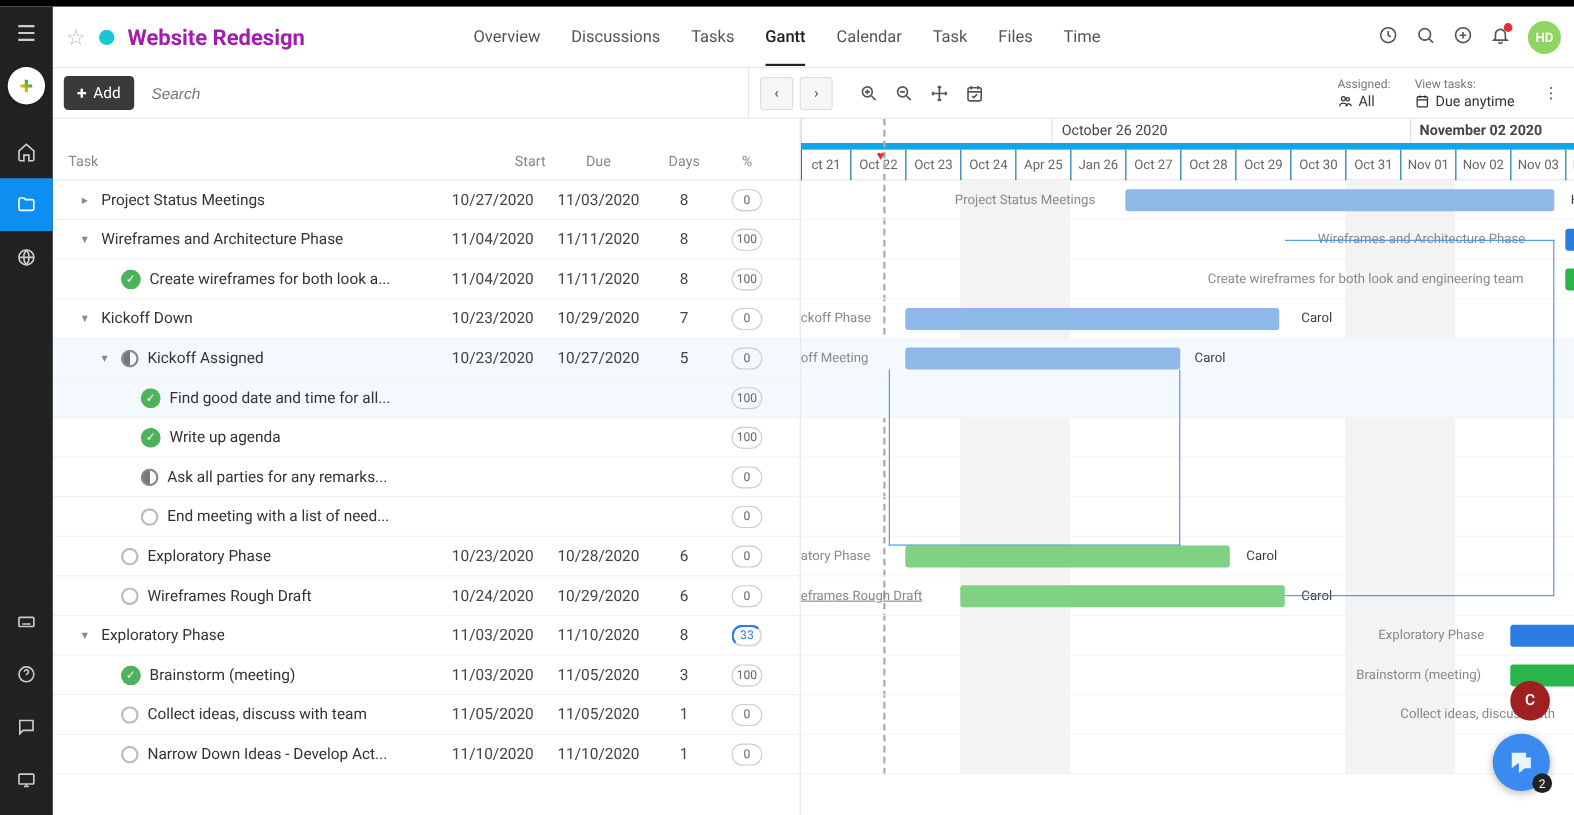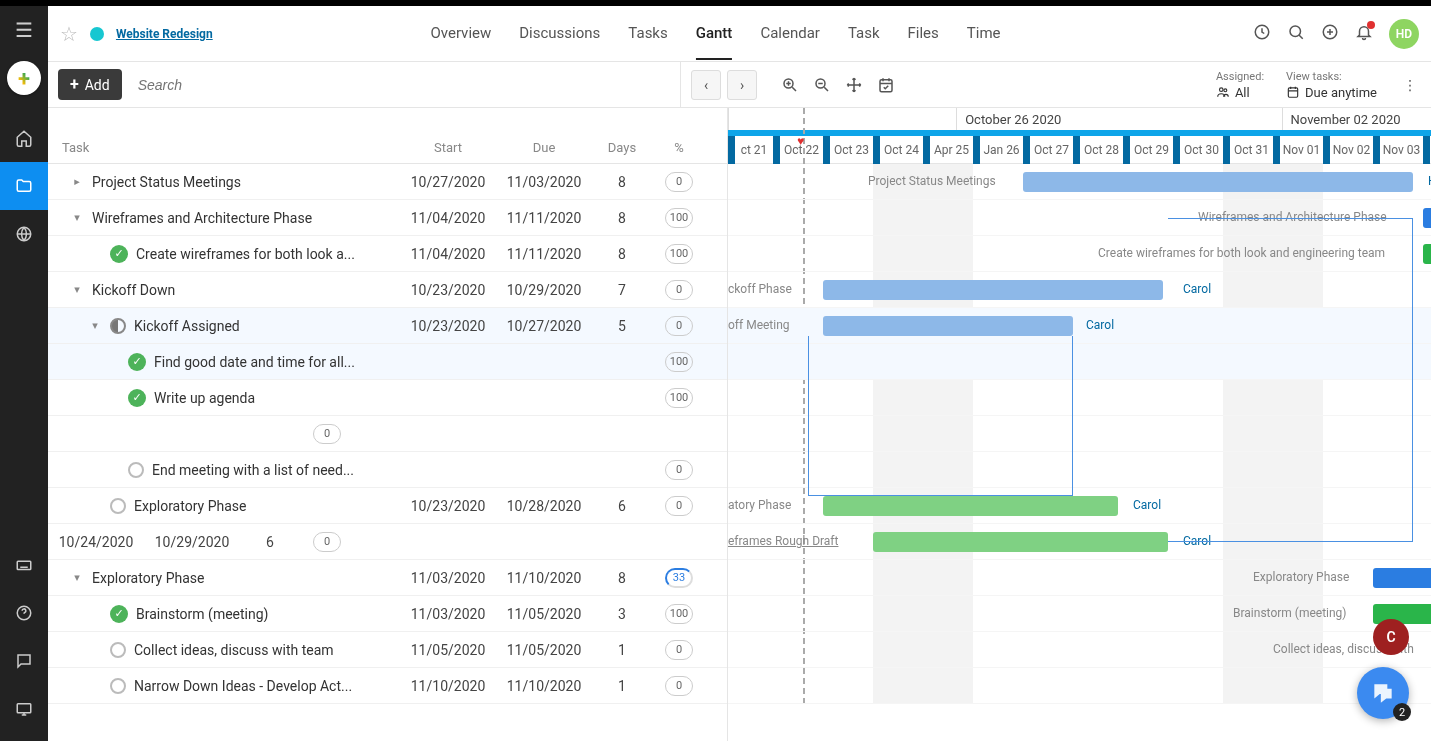--- a/index.html
+++ b/index.html
@@ -23,21 +23,21 @@
   .rail .bottom { margin-top: auto; display: flex; flex-direction: column; align-items: center; padding-bottom: 8px; }
   .rail svg { width: 20px; height: 20px; }
 
   
   .main { flex: 1; display: flex; flex-direction: column; min-width: 0; }
 
   
   .header { height: 56px; border-bottom: 1px solid #e5e5e5; display: flex; align-items: center; padding: 0 12px; gap: 12px; }
   .header .star { color: #bbb; font-size: 20px; cursor: pointer; }
   .header .dot { width: 14px; height: 14px; border-radius: 50%; background: #17c7d1; }
-  .header .title { font-size: 12px; font-weight: 700; color: #0369a1; text-decoration: underline; }
+  .header .title { font-size: 20px; font-weight: 700; color: #a21caf; }
   .header .tabs { display: flex; gap: 28px; margin-left: auto; margin-right: auto; position: absolute; left: 50%; transform: translateX(-50%); }
   .header .tab { color: #555; font-size: 15px; padding: 16px 0; cursor: pointer; }
   .header .tab.active { color: #222; border-bottom: 2px solid #222; font-weight: 500; }
   .header .actions { margin-left: auto; display: flex; align-items: center; gap: 16px; color: #555; }
   .header .actions .act { cursor: pointer; position: relative; }
   .header .avatar { width: 30px; height: 30px; border-radius: 50%; background: #8ed561; color: #fff; display: flex; align-items: center; justify-content: center; font-size: 12px; font-weight: 600; }
   .red-dot { position: absolute; top: -2px; right: -2px; width: 8px; height: 8px; background: #e03030; border-radius: 50%; }
 
   
   .toolbar { height: 46px; border-bottom: 1px solid #e5e5e5; display: flex; align-items: center; }
@@ -53,21 +53,21 @@
   .filter-group .val { display: flex; align-items: center; gap: 5px; font-size: 13px; color:#333; }
   .kebab { cursor: pointer; padding: 4px; color:#555; }
 
   
   .content { flex: 1; display: flex; min-height: 0; }
 
   
   .grid { width: 680px; border-right: 1px solid #e5e5e5; display: flex; flex-direction: column; overflow: hidden; }
   .grid-head { height: 56px; border-bottom: 1px solid #e5e5e5; display: flex; align-items: flex-end; padding: 0 0 8px 0; color: #888; font-size: 13px; }
   .col-task { width: 352px; padding-left: 14px; }
-  .col-start { width: 96px; text-align: center; }
+  .col-start { width: 96px; text-align: right; }
   .col-due { width: 96px; text-align: center; }
   .col-days { width: 60px; text-align: center; }
   .col-pct { width: 54px; text-align: center; }
 
   .rows { flex: 1; overflow-y: auto; }
   .row { height: 36px; border-bottom: 1px solid #f0f0f0; display: flex; align-items: center; font-size: 14px; }
   .row.hover { background: #f4f9ff; }
   .row .task { width: 352px; display: flex; align-items: center; gap: 8px; padding-left: 14px; overflow: hidden; white-space: nowrap; text-overflow: ellipsis; }
   .row .start { width: 96px; text-align: center; color: #444; }
   .row .due { width: 96px; text-align: center; color: #444; }
@@ -80,32 +80,32 @@
   .pct-badge { display:inline-flex; align-items:center; justify-content:center; min-width:28px; height:20px; border:1px solid #ccc; border-radius:10px; font-size:11px; color:#666; padding:0 4px; }
   .pct-badge.p33 { border-color:#2b7de1; border-width:2px; color:#2b7de1; border-right-color:#ddd; border-bottom-color:#ddd;}
   .task-text { overflow: hidden; text-overflow: ellipsis; }
 
   
   .gantt { flex: 1; position: relative; overflow: hidden; }
   .gantt-head { height: 56px; border-bottom: 1px solid #e5e5e5; position: relative; }
   .gantt-head .weekrow { height: 28px; display: flex; border-bottom: 6px solid #0ea5e9; }
   .gantt-head .week { border-left: 1px solid #ddd; padding: 4px 8px; font-size: 13px; color: #444; }
   .gantt-head .dayrow { height: 28px; display: flex; }
-  .gantt-head .day { width: 50px; text-align: center; font-size: 12px; color: #666; line-height: 28px; border-left: 7px solid #0369a1; flex-shrink:0; }
+  .gantt-head .day { width: 50px; text-align: center; font-size: 12px; color: #666; line-height: 28px; border-left: 1px solid #0369a1; flex-shrink:0; }
   .gantt-body { position: relative; }
   .gantt-row { height: 36px; position: relative; border-bottom: 1px solid #f5f5f5; }
   .weekend { position: absolute; top: 0; bottom: 0; background: #f3f3f3; }
   .today-line { position: absolute; top: 0; bottom: 0; border-left: 2px dashed #aaa; }
   .bar { position: absolute; height: 20px; top: 8px; border-radius: 3px; }
   .bar.blue { background: #8db8e8; }
   .bar.blue.solid { background: #2b7de1; }
   .bar.green { background: #7fd183; }
   .bar.green.solid { background: #2ab54a; }
   .bar-label { position: absolute; font-size: 12px; color: #888; top: 10px; white-space: nowrap; }
-  .bar-owner { position: absolute; font-size: 12px; color: #0369a1; top: 10px; }
+  .bar-owner { position: absolute; font-size: 12px; color: #404040; top: 10px; }
   .gantt-row.hover { background:#f4f9ff; }
 
   
   .chat-fab { position: absolute; right: 22px; bottom: 22px; width: 52px; height: 52px; border-radius: 50%; background: #3b8af0; display: flex; align-items: center; justify-content: center; color: #fff; box-shadow: 0 2px 8px rgba(0,0,0,0.3); cursor:pointer; }
   .chat-fab .badge { position: absolute; right: -2px; bottom: -2px; background: #222; color: #fff; width: 18px; height: 18px; border-radius: 50%; font-size: 11px; display: flex; align-items: center; justify-content: center; }
   .mini-avatar { position: absolute; right: 22px; bottom: 86px; width: 36px; height: 36px; border-radius: 50%; background: #9e2020; color:#fff; display:flex; align-items:center; justify-content:center; font-weight:600; }
 
   svg.ic { width:18px; height:18px; stroke:currentColor; fill:none; stroke-width:2; }
 </style>
 </head>
@@ -347,20 +347,26 @@
                 <span class="chevron"></span>
                 <span class="status-done">✓</span>
                 <span class="task-text">Write up agenda</span>
               </div>
               <div class="start"></div>
               <div class="due"></div>
               <div class="days"></div>
               <div class="pct"><span class="pct-badge">100</span></div>
             </div>
             <div class="row">
+              <div class="task">
+                <span style="display: inline-block; width: 36px;"></span>
+                <span class="chevron"></span>
+                <span class="status-half"></span>
+                <span class="task-text">Ask all parties for any remarks...</span>
+              </div>
               <div class="start"></div>
               <div class="due"></div>
               <div class="days"></div>
               <div class="pct"><span class="pct-badge">0</span></div>
             </div>
             <div class="row">
               <div class="task">
                 <span style="display: inline-block; width: 36px;"></span>
                 <span class="chevron"></span>
                 <span class="status-circle"></span>
@@ -377,20 +383,26 @@
                 <span class="chevron"></span>
                 <span class="status-circle"></span>
                 <span class="task-text">Exploratory Phase</span>
               </div>
               <div class="start">10/23/2020</div>
               <div class="due">10/28/2020</div>
               <div class="days">6</div>
               <div class="pct"><span class="pct-badge">0</span></div>
             </div>
             <div class="row">
+              <div class="task">
+                <span style="display: inline-block; width: 18px;"></span>
+                <span class="chevron"></span>
+                <span class="status-circle"></span>
+                <span class="task-text">Wireframes Rough Draft</span>
+              </div>
               <div class="start">10/24/2020</div>
               <div class="due">10/29/2020</div>
               <div class="days">6</div>
               <div class="pct"><span class="pct-badge">0</span></div>
             </div>
             <div class="row">
               <div class="task">
                 <span style="display: inline-block; width: 0px;"></span>
                 <span class="chevron">▾</span>
                 <span class="task-text">Exploratory Phase</span>
@@ -437,21 +449,21 @@
               <div class="pct"><span class="pct-badge">0</span></div>
             </div>
           </div>
       </div>
 
       <div class="gantt">
         <div class="gantt-head">
           <div class="weekrow" id="weekrow">
               <div class="week" style="width: 245px;"></div>
               <div class="week" style="width: 350px;">October 26 2020</div>
-              <div class="week" style="width: 160px;">November 02 2020</div>
+              <div class="week" style="width: 160px; font-weight: bold;">November 02 2020</div>
             </div>
           <div class="dayrow" id="dayrow">
               <div class="day" style="width: 45px;">ct 21</div>
               <div class="day">Oct 22</div>
               <div class="day">Oct 23</div>
               <div class="day">Oct 24</div>
               <div class="day">Apr 25</div>
               <div class="day">Jan 26</div>
               <div class="day">Oct 27</div>
               <div class="day">Oct 28</div>

